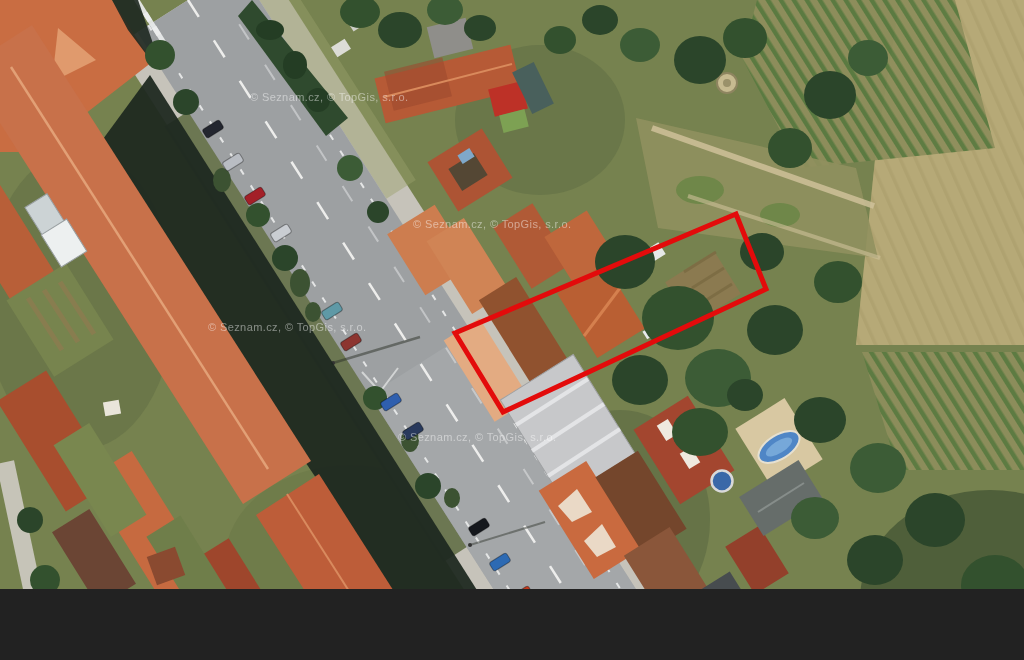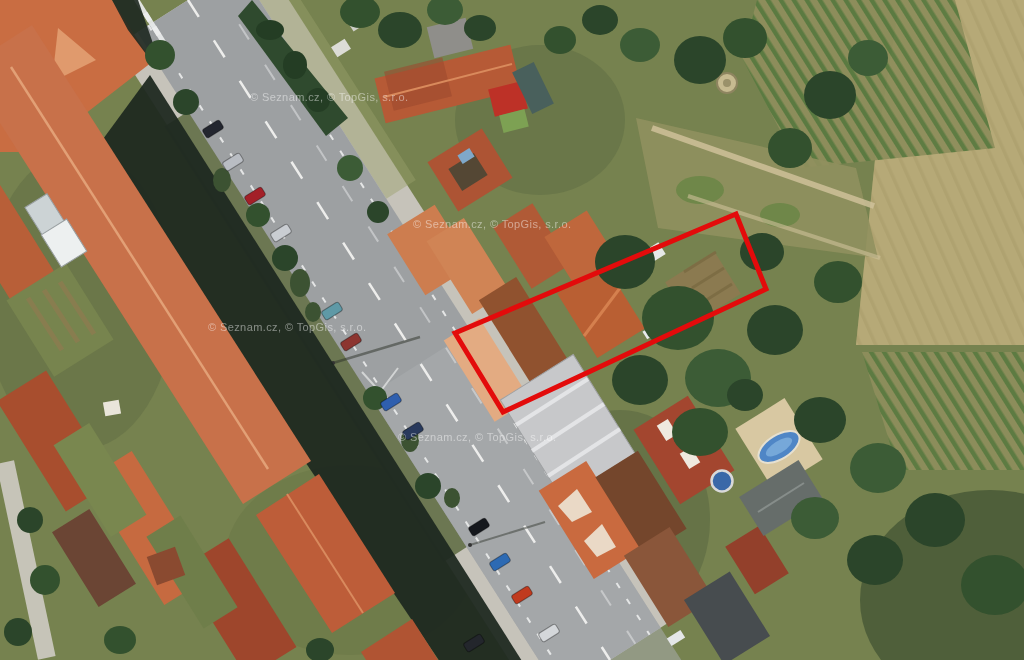--- a/index.html
+++ b/index.html
@@ -1,16 +1,16 @@
 <!DOCTYPE html>
 <html><head>
 <meta charset="utf-8">
 <style>
   html,body{margin:0;padding:0;background:#222;}
-  .stage{position:relative;width:1024px;height:660px;overflow:hidden;font-family:"Liberation Sans",sans-serif;}
+  .stage{position:relative;width:1024px;height:589px;overflow:hidden;font-family:"Liberation Sans",sans-serif;}
   svg{display:block;}
   .wm{font-family:"Liberation Sans",sans-serif;font-size:11px;fill:rgba(255,255,255,.45);letter-spacing:.4px;}
 </style>
 </head>
 <body>
 
 <div class="stage">
 <svg viewBox="0 0 1024 660" width="1024" height="660">
   <defs>
     <pattern id="vineRows" width="11" height="11" patternUnits="userSpaceOnUse" patternTransform="rotate(-32)">

